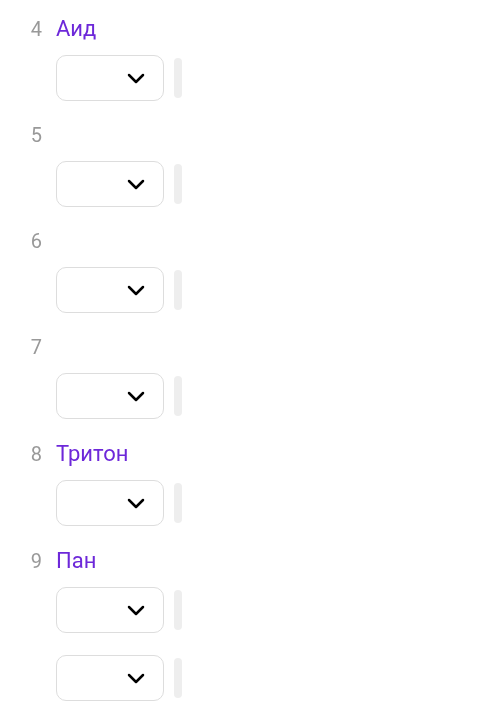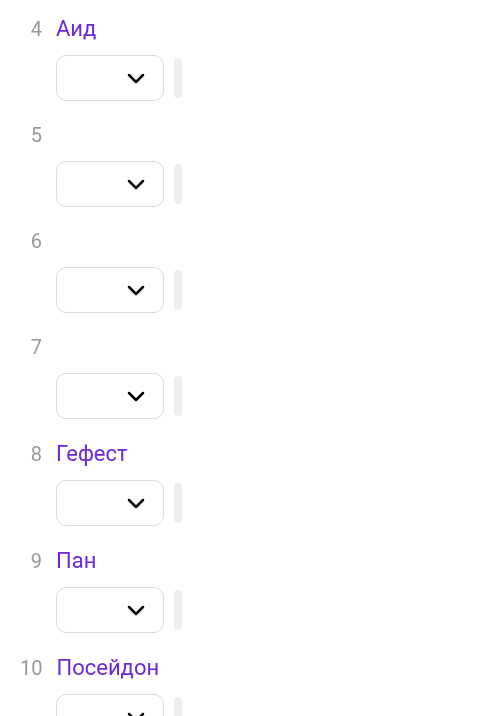--- a/index.html
+++ b/index.html
@@ -123,21 +123,21 @@
           <svg class="chevron" viewBox="0 0 18 11">
             <path d="M2 2 L9 9 L16 2"></path>
           </svg>
         </div>
         <div class="side-handle"></div>
       </div>
     </div>
     <div class="item">
       <div class="item-header">
         <span class="item-number">8</span>
-        <span class="item-label">Гефест</span>
+        <span class="item-label">Тритон</span>
       </div>
       <div class="dropdown-row">
         <div class="dropdown">
           <svg class="chevron" viewBox="0 0 18 11">
             <path d="M2 2 L9 9 L16 2"></path>
           </svg>
         </div>
         <div class="side-handle"></div>
       </div>
     </div>
@@ -149,24 +149,20 @@
       <div class="dropdown-row">
         <div class="dropdown">
           <svg class="chevron" viewBox="0 0 18 11">
             <path d="M2 2 L9 9 L16 2"></path>
           </svg>
         </div>
         <div class="side-handle"></div>
       </div>
     </div>
     <div class="item">
-      <div class="item-header">
-        <span class="item-number">10</span>
-        <span class="item-label">Посейдон</span>
-      </div>
       <div class="dropdown-row">
         <div class="dropdown">
           <svg class="chevron" viewBox="0 0 18 11">
             <path d="M2 2 L9 9 L16 2"></path>
           </svg>
         </div>
         <div class="side-handle"></div>
       </div>
     </div>
   </div>

